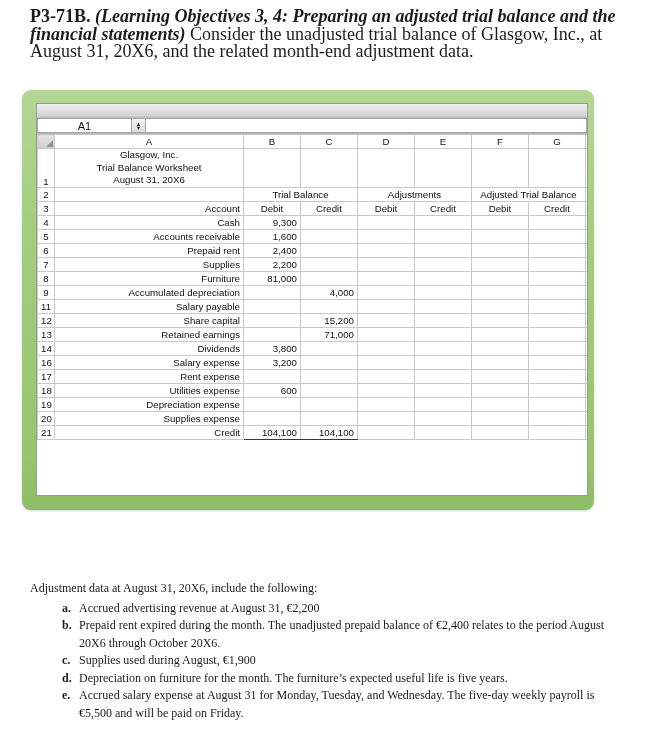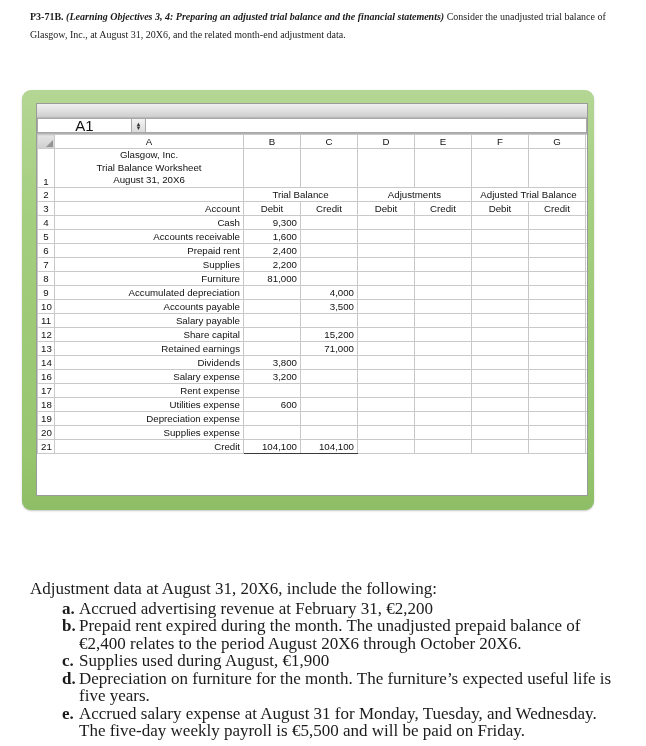--- a/index.html
+++ b/index.html
@@ -9,21 +9,21 @@
     background: #ffffff;
     font-family: "Liberation Serif", serif;
     overflow: hidden;
   }
 
   
   .problem-intro {
     position: absolute;
     left: 30px; top: 8px; width: 592px;
     font-family: "Liberation Serif", serif;
-    font-size: 10px;
+    font-size: 18px;
     line-height: 17.5px;
     color: #1b1b1b;
     text-align: left;
   }
   .problem-intro .pnum { font-weight: bold; }
   .problem-intro .lo { font-weight: bold; font-style: italic; }
 
   
   .green-frame {
     position: absolute;
@@ -60,21 +60,21 @@
     background: #e8e8e8;
     border-bottom: 1px solid #b0b0b0;
   }
   .name-box {
     width: 94px;
     background: #ffffff;
     border: 1px solid #a8a8a8;
     border-right: none;
     display: flex; align-items: center; justify-content: center;
     font-family: "Liberation Sans", sans-serif;
-    font-size: 15px;
+    font-size: 11px;
     color: #111;
   }
   .name-spinner {
     width: 15px;
     background: linear-gradient(180deg,#f4f4f4 0%, #dcdcdc 100%);
     border: 1px solid #a8a8a8;
     display: flex; flex-direction: column;
     align-items: center; justify-content: center;
     line-height: 4px;
     font-size: 6px; color: #3a3a3a;
@@ -183,21 +183,21 @@
   td.grp {
     border: 1px solid #8d8d8d;
   }
 
   
   .adj-block {
     position: absolute;
     left: 30px; top: 580px;
     width: 596px;
     font-family: "Liberation Serif", serif;
-    font-size: 17px;
+    font-size: 12px;
     color: #1b1b1b;
     line-height: 17.5px;
   }
   .adj-lead { margin: 0 0 2px 0; }
   .adj-list { margin: 0; padding: 0; list-style: none; }
   .adj-item {
     display: flex;
     margin-left: 32px;
     margin-bottom: 0px;
   }
@@ -361,31 +361,20 @@
             <td class="acct">Accumulated depreciation</td>
             <td class="num"></td>
             <td class="num">4,000</td>
             <td></td>
             <td></td>
             <td></td>
             <td></td>
             <td></td>
           </tr>
           <tr>
-            <td class="rowhead">10</td>
-            <td class="acct">Accounts payable</td>
-            <td class="num"></td>
-            <td class="num">3,500</td>
-            <td></td>
-            <td></td>
-            <td></td>
-            <td></td>
-            <td></td>
-          </tr>
-          <tr>
             <td class="rowhead">11</td>
             <td class="acct">Salary payable</td>
             <td class="num"></td>
             <td class="num"></td>
             <td></td>
             <td></td>
             <td></td>
             <td></td>
             <td></td>
           </tr>
@@ -495,21 +484,21 @@
     </tbody>
       </table>
   </div>
 </div>
 
 <div class="adj-block">
   <p class="adj-lead">Adjustment data at August 31, 20X6, include the following:</p>
   <div class="adj-list" id="adj-list">
       <div class="adj-item">
         <span class="adj-marker">a.</span>
-        <span class="adj-text">Accrued advertising revenue at February 31, €2,200</span>
+        <span class="adj-text">Accrued advertising revenue at August 31, €2,200</span>
       </div>
       <div class="adj-item">
         <span class="adj-marker">b.</span>
         <span class="adj-text">Prepaid rent expired during the month. The unadjusted prepaid balance of €2,400 relates to the period August 20X6 through October 20X6.</span>
       </div>
       <div class="adj-item">
         <span class="adj-marker">c.</span>
         <span class="adj-text">Supplies used during August, €1,900</span>
       </div>
       <div class="adj-item">

